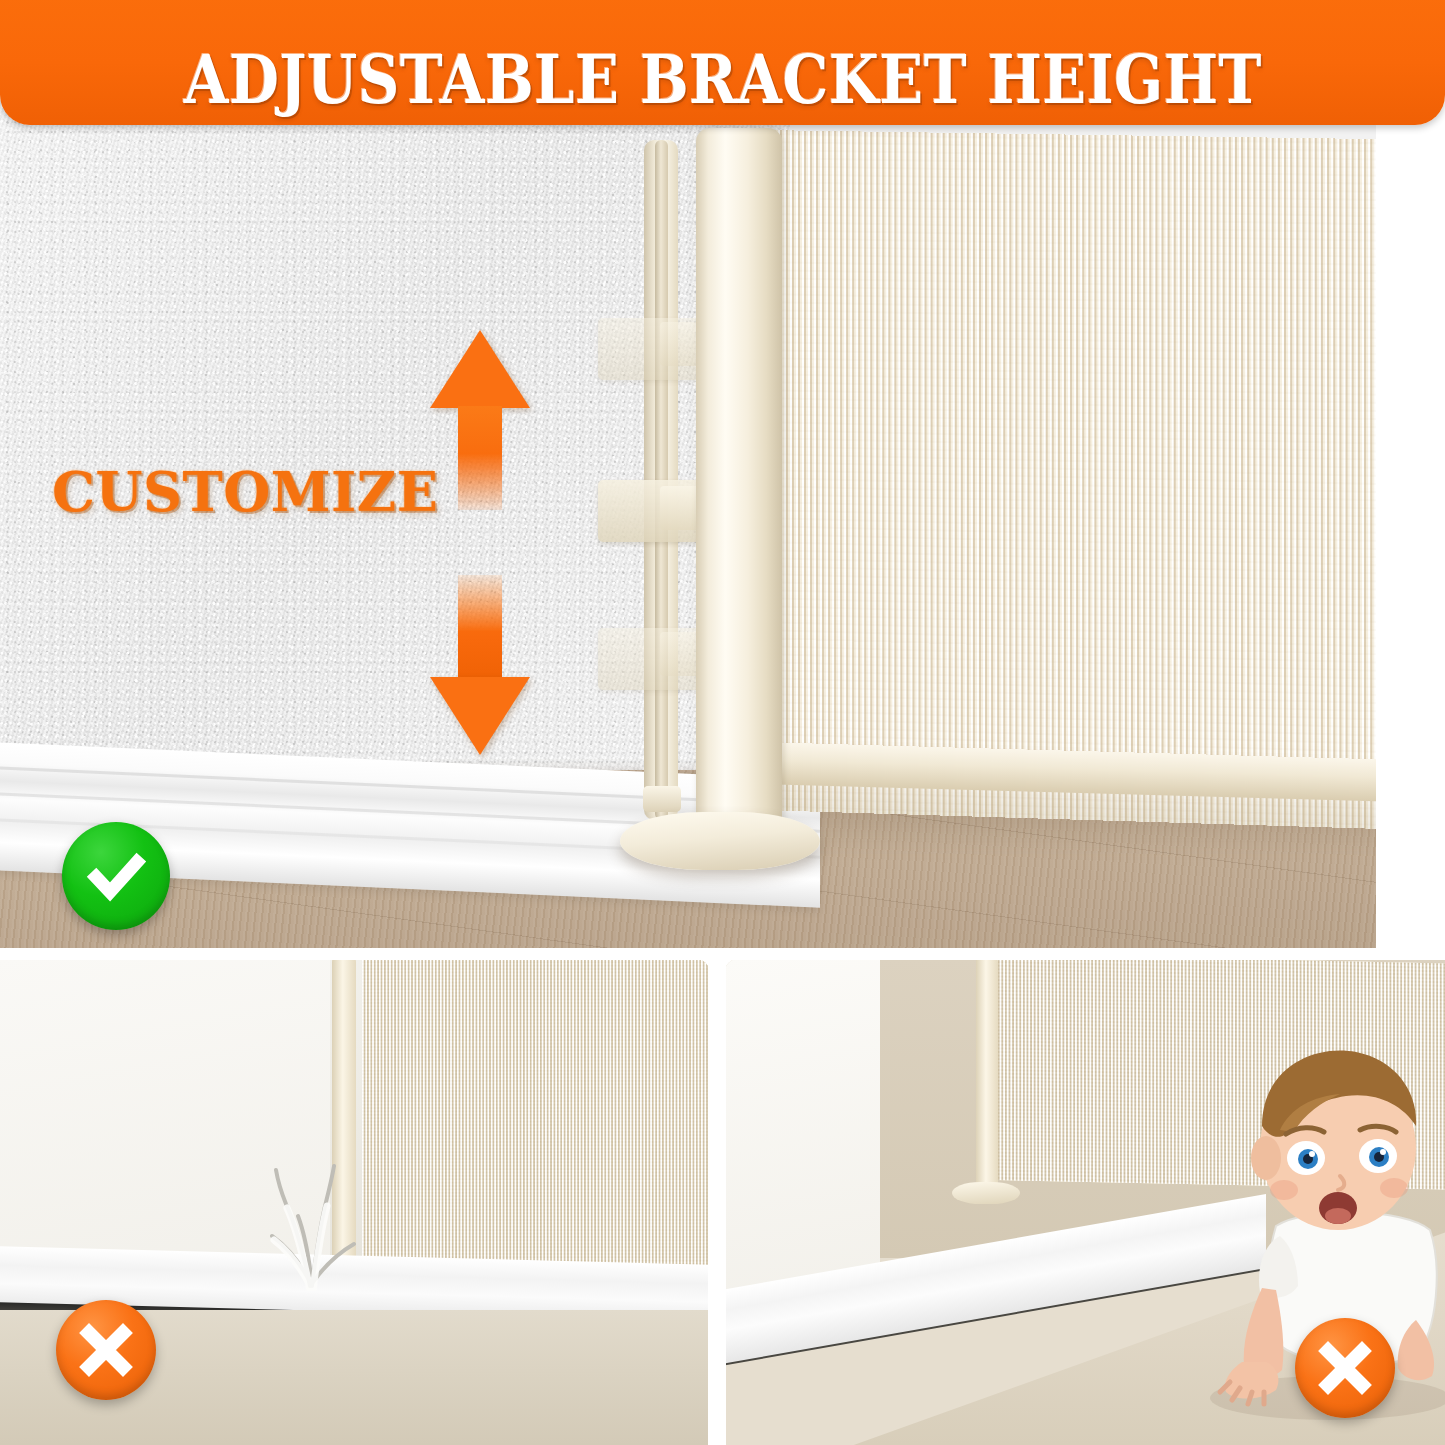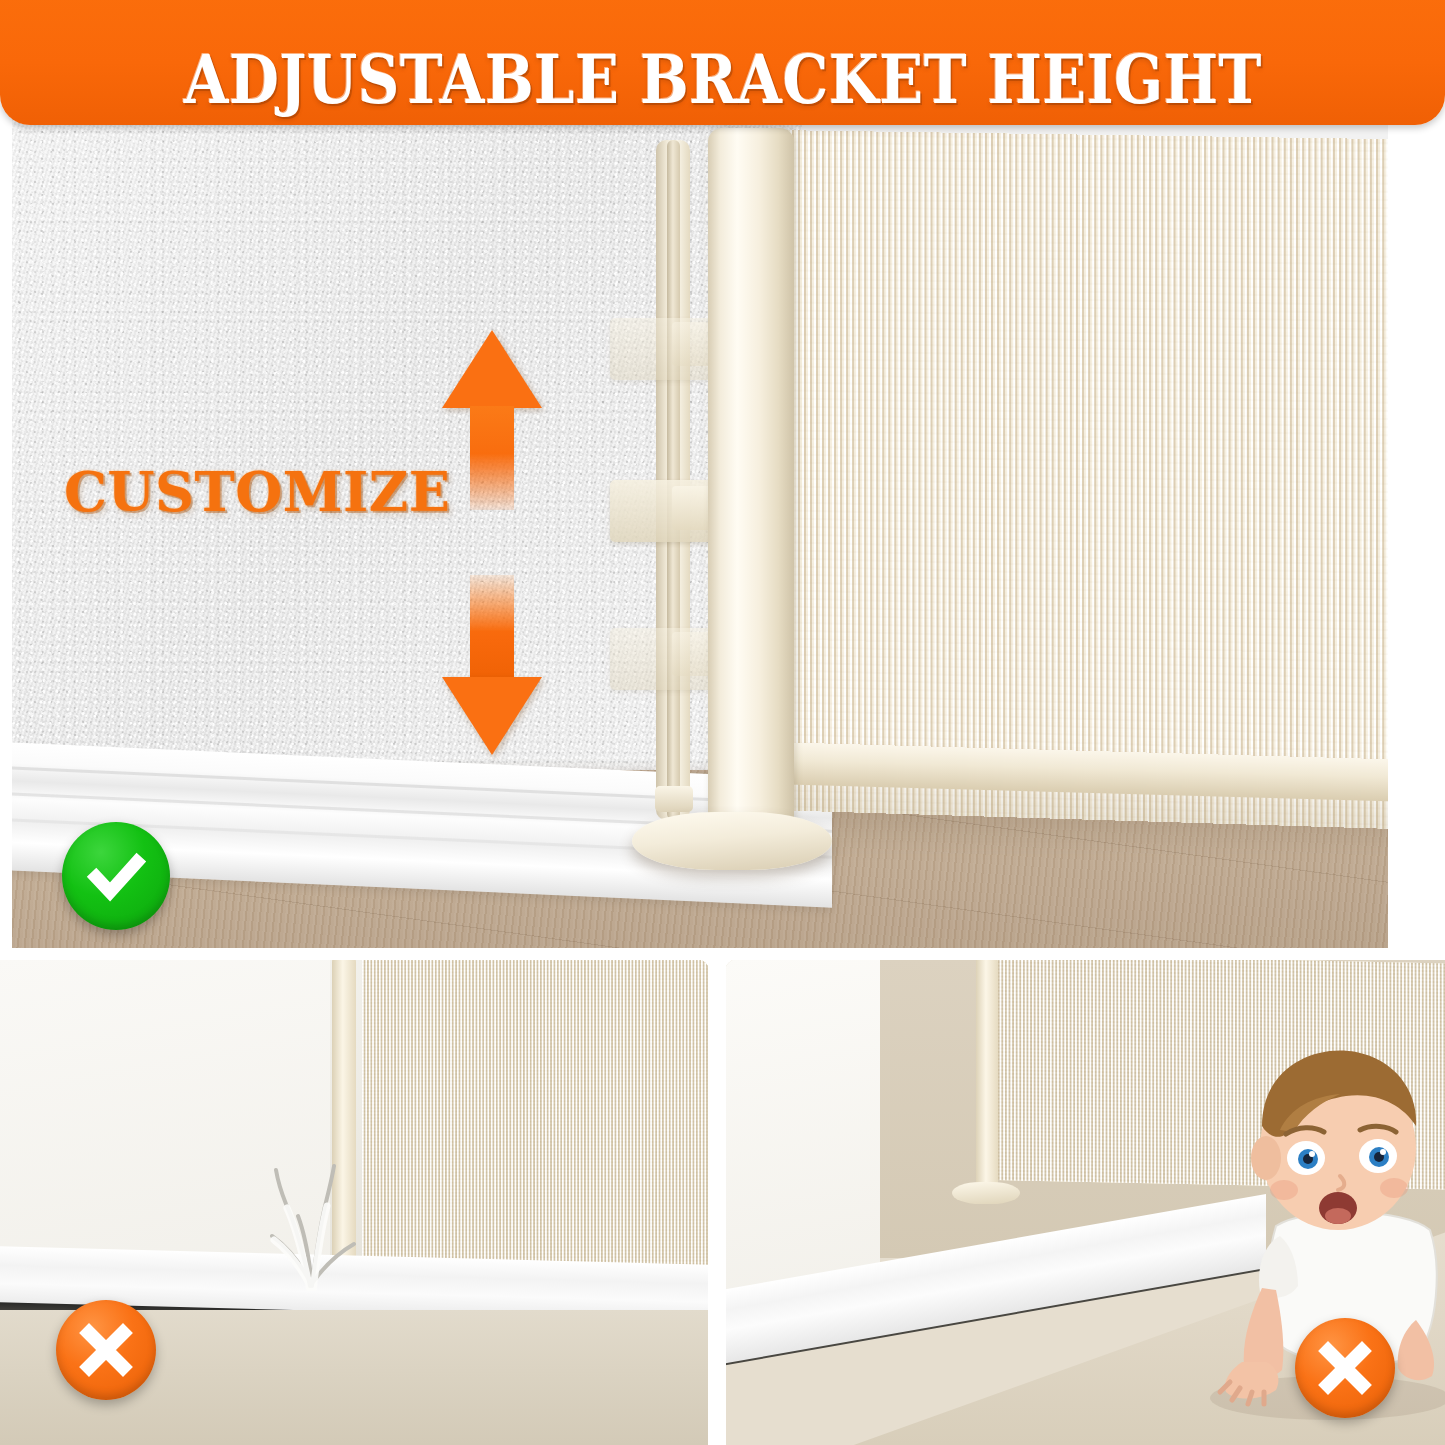--- a/index.html
+++ b/index.html
@@ -55,21 +55,21 @@
        0 3px 5px rgba(110,40,0,0.22);
   }
 
   
   .panel {
     position: absolute;
     overflow: hidden;
     background: #f2f2f2;
   }
   .hero {
-    left: 12px;
+    left: 0;
     top: 0;
     width: 1376px;
     height: 950px;
     z-index: 10;
   }
 
   
   .wall {
     position: absolute;
     left: 0; top: 0;

